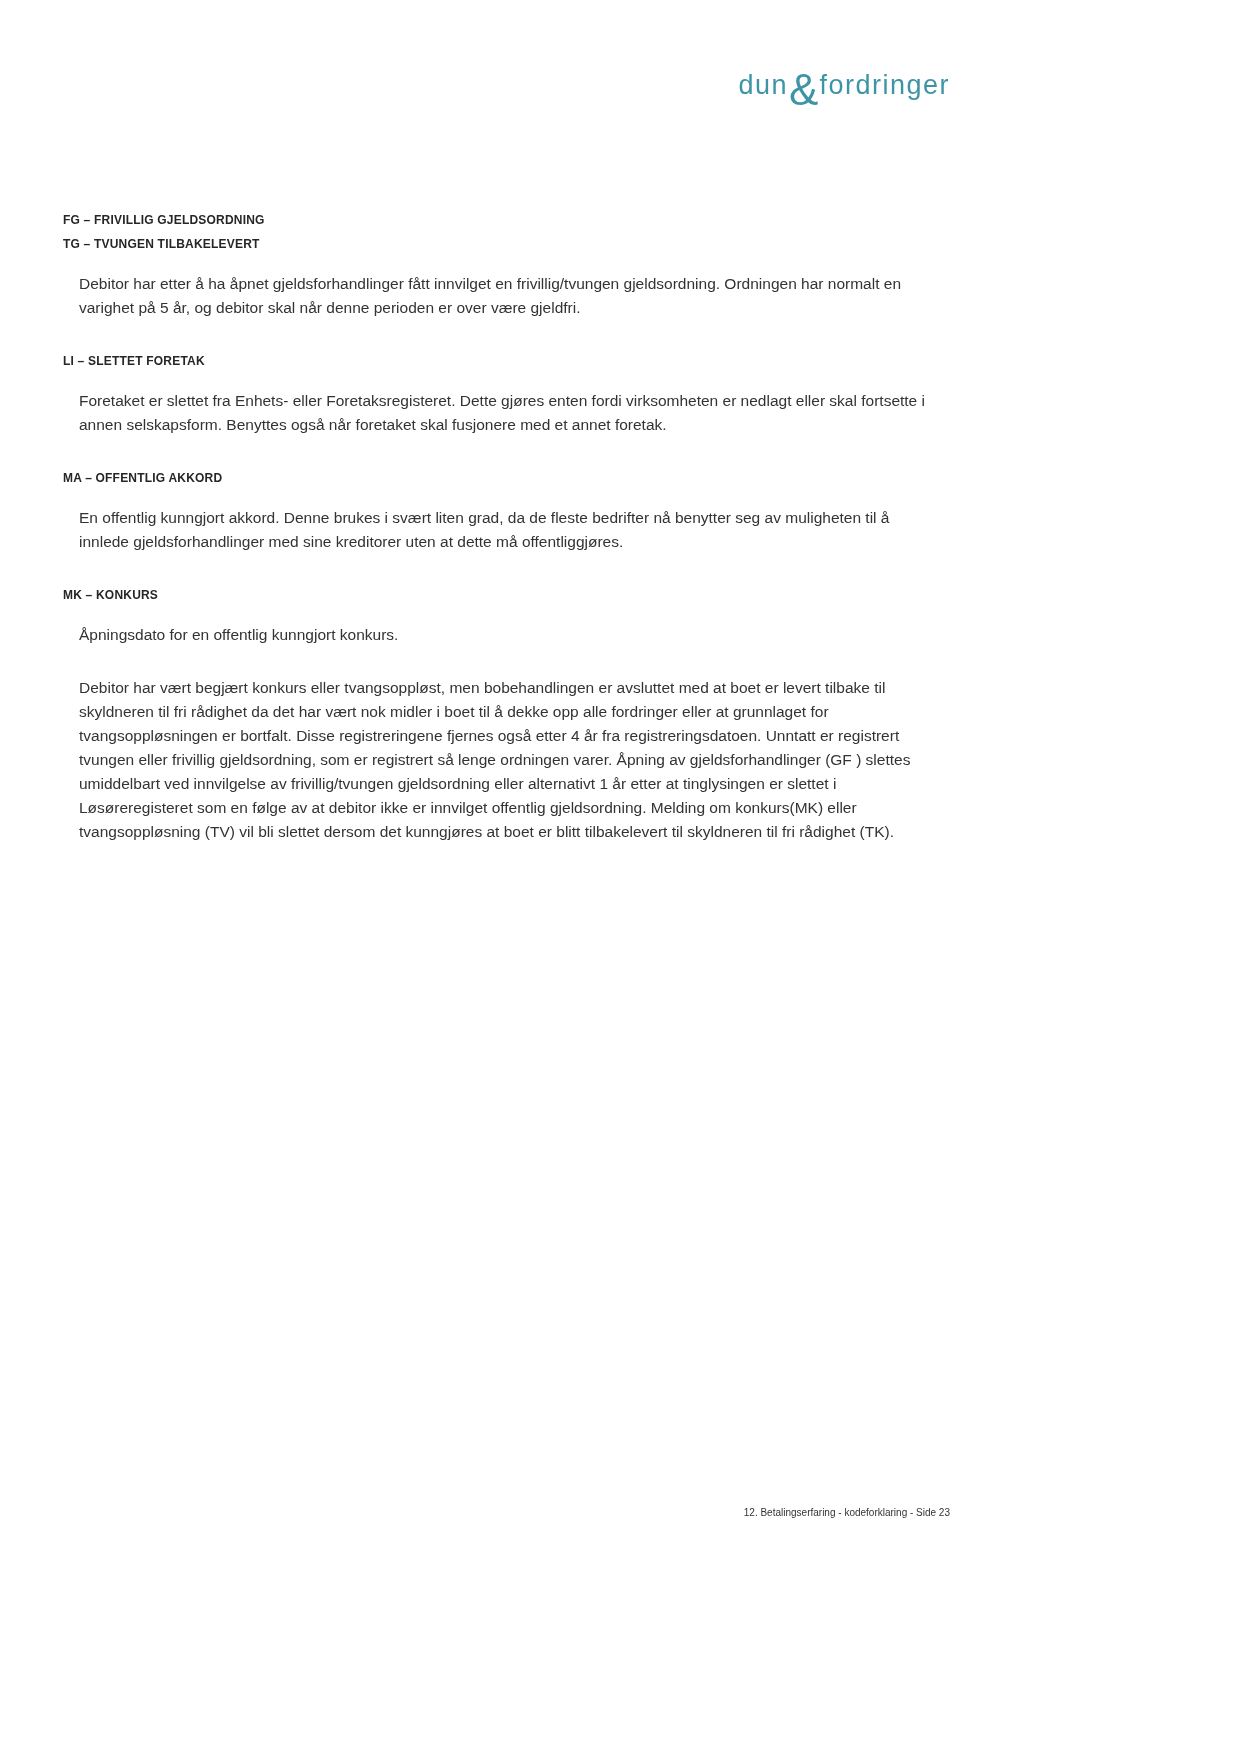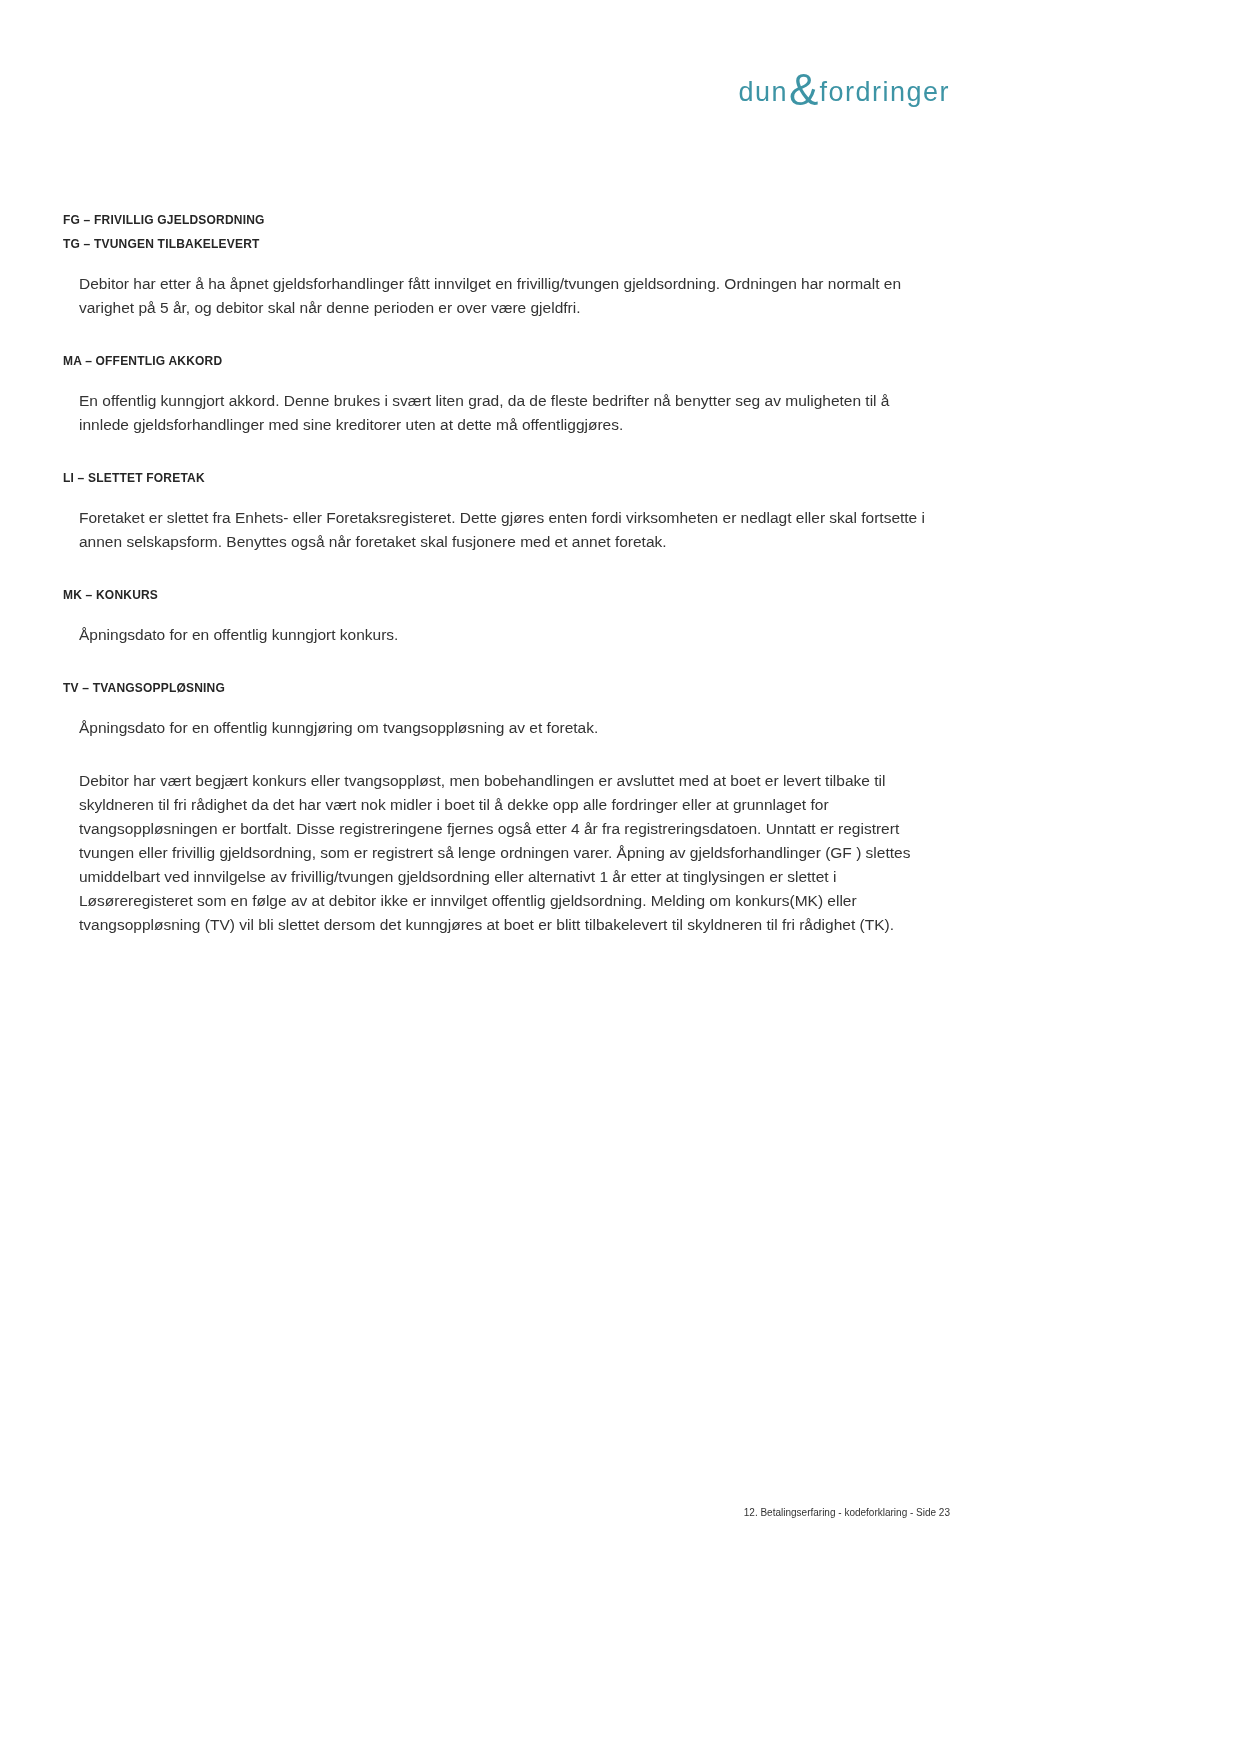--- a/index.html
+++ b/index.html
@@ -15,21 +15,21 @@
     font-family: "Liberation Sans", sans-serif;
     overflow: hidden;
   }
   .logo {
     position: absolute;
     top: 70px;
     right: 291px;
     color: #3d94a5;
     white-space: nowrap;
     display: flex;
-    align-items: center;
+    align-items: flex-start;
   }
   .logo-word {
     font-size: 27px;
     letter-spacing: 1.5px;
     font-weight: 400;
   }
   .logo-amp {
     font-size: 44px;
     font-weight: 400;
     line-height: 1;
@@ -79,38 +79,34 @@
 
   <div class="content">
 
     <section class="sec">
       <h3>FG – FRIVILLIG GJELDSORDNING</h3>
       <h3>TG – TVUNGEN TILBAKELEVERT</h3>
       <p>Debitor har etter å ha åpnet gjeldsforhandlinger fått innvilget en frivillig/tvungen gjeldsordning. Ordningen har normalt en varighet på 5 år, og debitor skal når denne perioden er over være gjeldfri.</p>
     </section>
 
     <section class="sec">
-      <h3>MA – OFFENTLIG AKKORD</h3>
-      <p>En offentlig kunngjort akkord. Denne brukes i svært liten grad, da de fleste bedrifter nå benytter seg av muligheten til å innlede gjeldsforhandlinger med sine kreditorer uten at dette må offentliggjøres.</p>
+      <h3>LI – SLETTET FORETAK</h3>
+      <p>Foretaket er slettet fra Enhets- eller Foretaksregisteret. Dette gjøres enten fordi virksomheten er nedlagt eller skal fortsette i annen selskapsform. Benyttes også når foretaket skal fusjonere med et annet foretak.</p>
     </section>
 
     <section class="sec">
-      <h3>LI – SLETTET FORETAK</h3>
-      <p>Foretaket er slettet fra Enhets- eller Foretaksregisteret. Dette gjøres enten fordi virksomheten er nedlagt eller skal fortsette i annen selskapsform. Benyttes også når foretaket skal fusjonere med et annet foretak.</p>
+      <h3>MA – OFFENTLIG AKKORD</h3>
+      <p>En offentlig kunngjort akkord. Denne brukes i svært liten grad, da de fleste bedrifter nå benytter seg av muligheten til å innlede gjeldsforhandlinger med sine kreditorer uten at dette må offentliggjøres.</p>
     </section>
 
     <section class="sec">
       <h3>MK – KONKURS</h3>
       <p>Åpningsdato for en offentlig kunngjort konkurs.</p>
     </section>
 
-    <section class="sec">
-      <h3>TV – TVANGSOPPLØSNING</h3>
-      <p>Åpningsdato for en offentlig kunngjøring om tvangsoppløsning av et foretak.</p>
-    </section>
 
     <section class="sec">
       <p>Debitor har vært begjært konkurs eller tvangsoppløst, men bobehandlingen er avsluttet med at boet er levert tilbake til skyldneren til fri rådighet da det har vært nok midler i boet til å dekke opp alle fordringer eller at grunnlaget for tvangsoppløsningen er bortfalt. Disse registreringene fjernes også etter 4 år fra registreringsdatoen. Unntatt er registrert tvungen eller frivillig gjeldsordning, som er registrert så lenge ordningen varer. Åpning av gjeldsforhandlinger (GF ) slettes umiddelbart ved innvilgelse av frivillig/tvungen gjeldsordning eller alternativt 1 år etter at tinglysingen er slettet i Løsøreregisteret som en følge av at debitor ikke er innvilget offentlig gjeldsordning. Melding om konkurs(MK) eller tvangsoppløsning (TV) vil bli slettet dersom det kunngjøres at boet er blitt tilbakelevert til skyldneren til fri rådighet (TK).</p>
     </section>
 
   </div>
 
   <div class="footer">12. Betalingserfaring - kodeforklaring - Side 23</div>
 
 </div>

